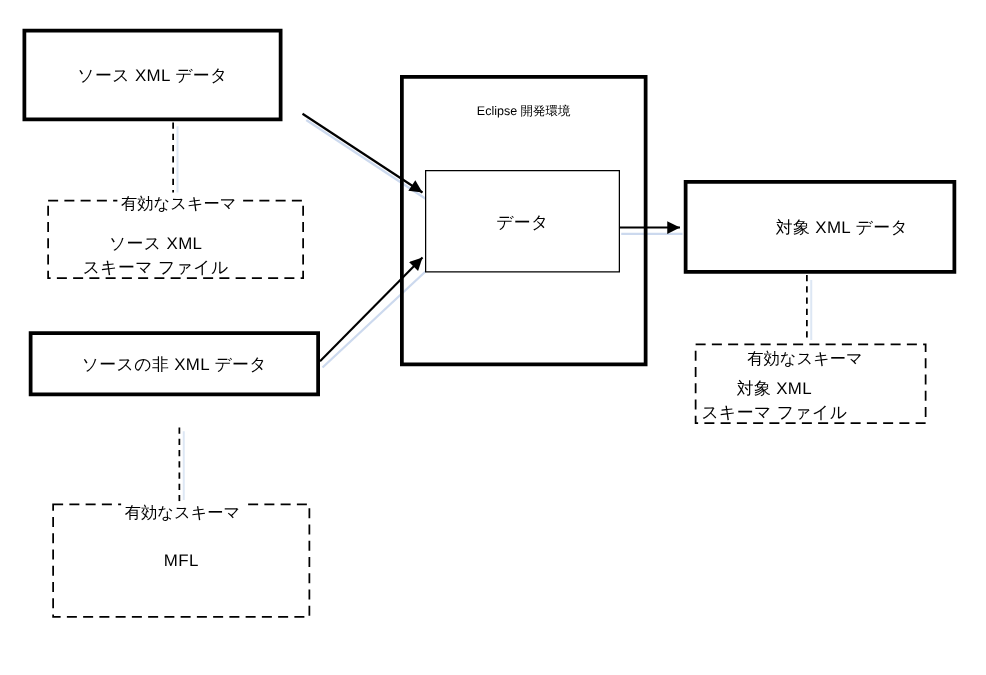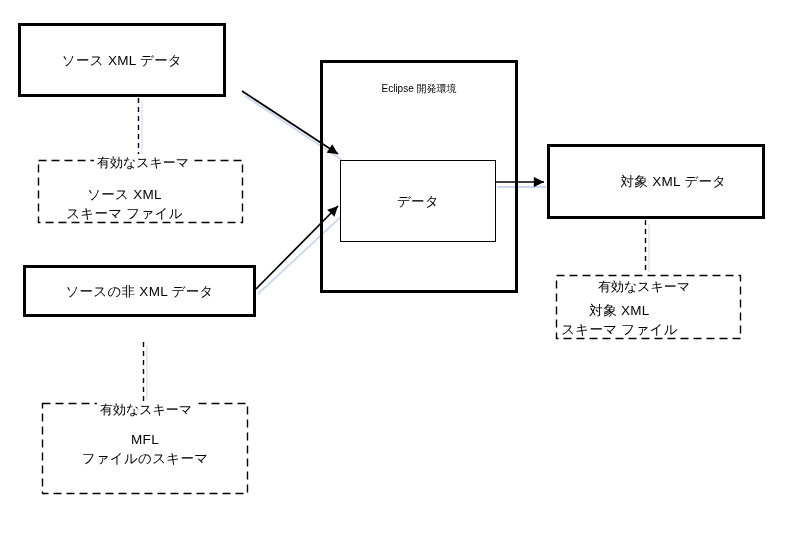--- a/index.html
+++ b/index.html
@@ -96,28 +96,27 @@
     <span>ソース XML</span>
     <span>スキーマ ファイル</span>
   </div>
 
   <div class="node solid" style="left:23px; top:265px; width:233px; height:52px;">
     <span>ソースの非 XML データ</span>
   </div>
 
   <div class="node ghost" style="left:42px; top:403px; width:206px; height:91px;">
     <span>MFL</span>
-    <span>ファイルのスキーマ</span>
   </div>
 
   <div class="frame" style="left:320px; top:60px; width:198px; height:233px;">
     <span class="frame-title">Eclipse 開発環境</span>
   </div>
 
-  <div class="node inner" style="left:340px; top:136px; width:156px; height:82px;margin-top:24px;">
+  <div class="node inner" style="left:340px; top:136px; width:156px; height:82px;">
     <span>データ</span>
   </div>
 
   <div class="node solid" style="left:547px; top:144px; width:218px; height:75px;padding-left:35px;">
     <span>対象 XML データ</span>
   </div>
 
   <div class="node ghost" style="left:527px; top:275px; width:185px; height:64px;justify-content:flex-end;">
     <span>対象 XML</span>
     <span>スキーマ ファイル</span>

